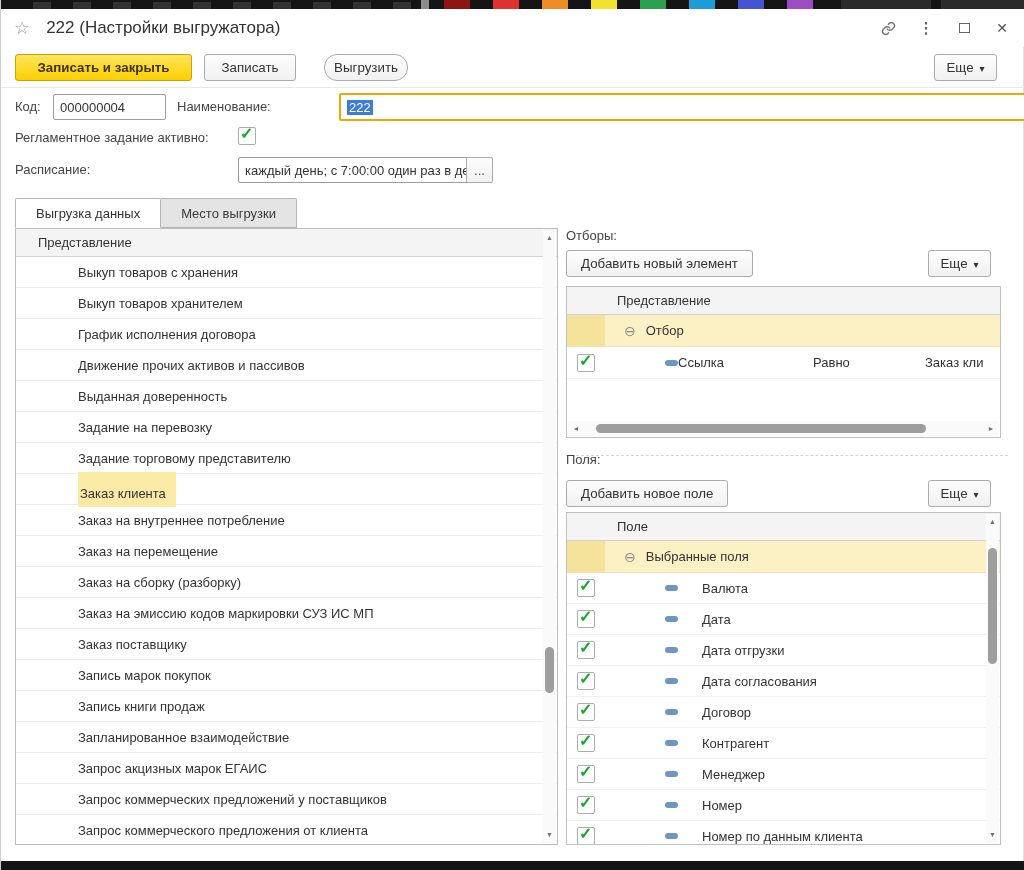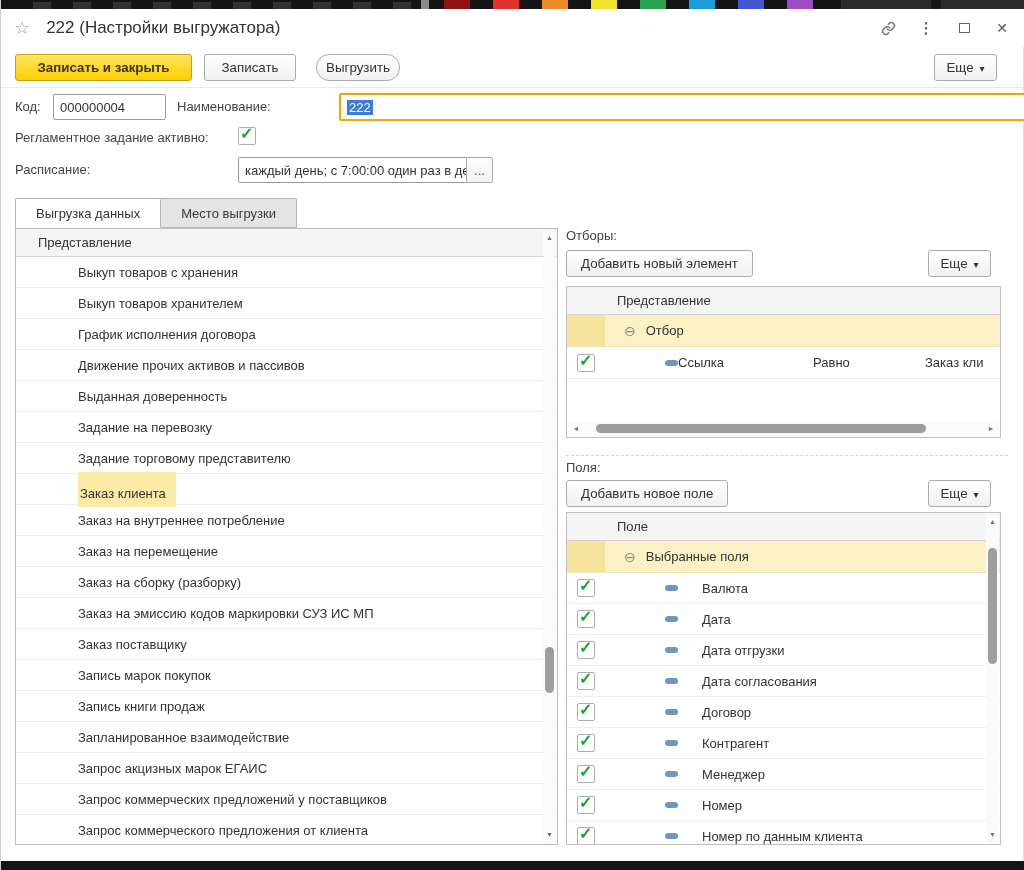--- a/index.html
+++ b/index.html
@@ -23,21 +23,21 @@
   .max-icon { width:11px; height:10px; border:1.6px solid #666; }
   .close-icon { font-size:14px; color:#555; }
 
   
   .toolbar { position:absolute; left:0; top:47px; width:1023px; height:41px; display:flex; align-items:center; border-bottom:1px solid #e9e9e9; }
   .btn { height:27px; display:inline-flex; align-items:center; justify-content:center; padding:0 14px;
          background:linear-gradient(#fdfdfd,#f1f1f1); border:1px solid #ababab; border-radius:3px; color:#333; cursor:pointer; white-space:nowrap; }
   .btn-primary { background:linear-gradient(var(--accent-yellow-light),var(--accent-yellow)); border:1px solid #c9a400; font-weight:bold; color:#403306; }
   .btn-save-close { margin-left:14px; width:177px; }
   .btn-save { margin-left:12px; width:92px; }
-  .btn-export { margin-left:20px; width:84px;border-radius:13px; }
+  .btn-export { margin-left:28px; width:84px;border-radius:13px; }
   .btn-more { width:63px; gap:6px; }
   .toolbar .btn-more { position:absolute; right:27px; }
   .caret-down::after { content:"▾"; font-size:10px; color:#333; }
 
   
   .lbl { color:#444; }
   .row-code { position:absolute; left:0; top:94px; width:1023px; height:26px; }
   .row-code .lbl-code { position:absolute; left:14px; top:5px; }
   .input { border:1px solid #9c9c9c; border-radius:2px; background:#fff; height:26px; padding:0 6px; display:flex; align-items:center; overflow:hidden; white-space:nowrap; }
   .code-input { position:absolute; left:52px; top:0; width:113px; }
@@ -96,21 +96,21 @@
   .filter-cond { width:112px; }
   .filter-val { white-space:nowrap; overflow:hidden; flex:1; }
 
   .hscroll { position:absolute; left:1px; right:1px; bottom:1px; height:15px; background:#fafafa; }
   .hscroll .arr-left, .hscroll .arr-right { position:absolute; top:0; width:12px; height:15px; color:#707070; font-size:7px; line-height:15px; text-align:center; cursor:pointer; }
   .hscroll .arr-left { left:2px; } .hscroll .arr-right { right:2px; }
   .arr-left::after { content:"◄"; } .arr-right::after { content:"►"; }
   .hthumb { position:absolute; top:3px; height:9px; border-radius:5px; background:#9e9e9e; left:28px; width:330px; cursor:grab; }
 
   .dashed-div { position:absolute; left:0; top:227px; width:442px; border-top:1px dashed #d4d4d4; }
-  .fields-label { position:absolute; left:0; top:232px; }
+  .fields-label { position:absolute; left:0; top:224px; }
   .fields-btn-row { position:absolute; left:0; top:248px; width:442px; }
   .fields-table { position:absolute; left:0; top:284px; width:435px; height:333px; }
   .fields-table .t-data-row { height:31px; padding-right:15px; }
   .fields-table .field-item { margin-left:60px; display:flex; align-items:center; gap:24px; white-space:nowrap; }
 
   
   .bottom-strip { position:absolute; left:0; bottom:0; width:1024px; height:9px; background:#151515; }
 </style>
 </head>
 <body>

